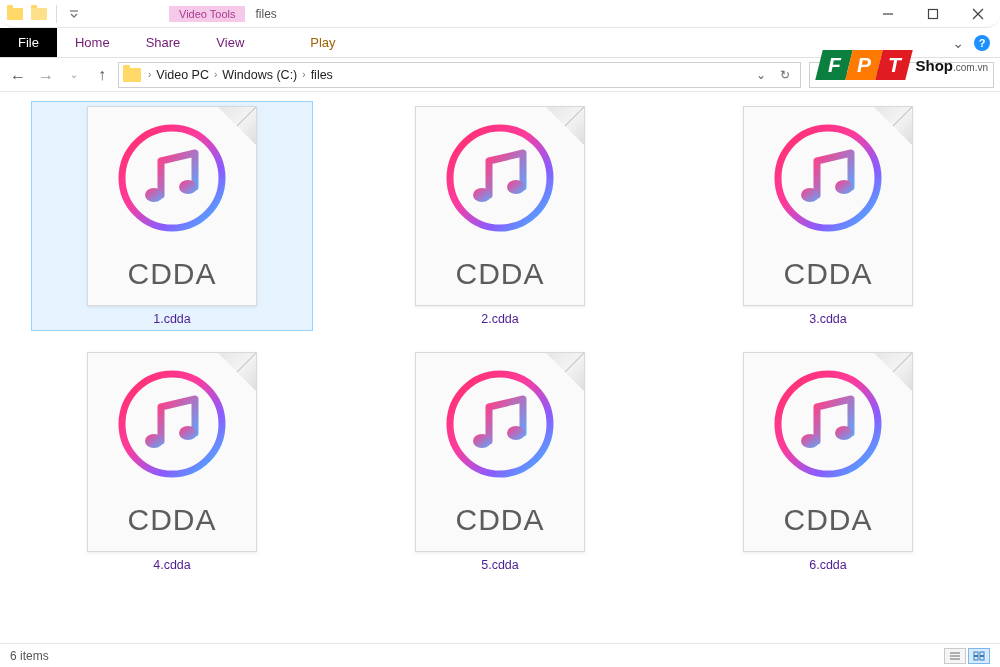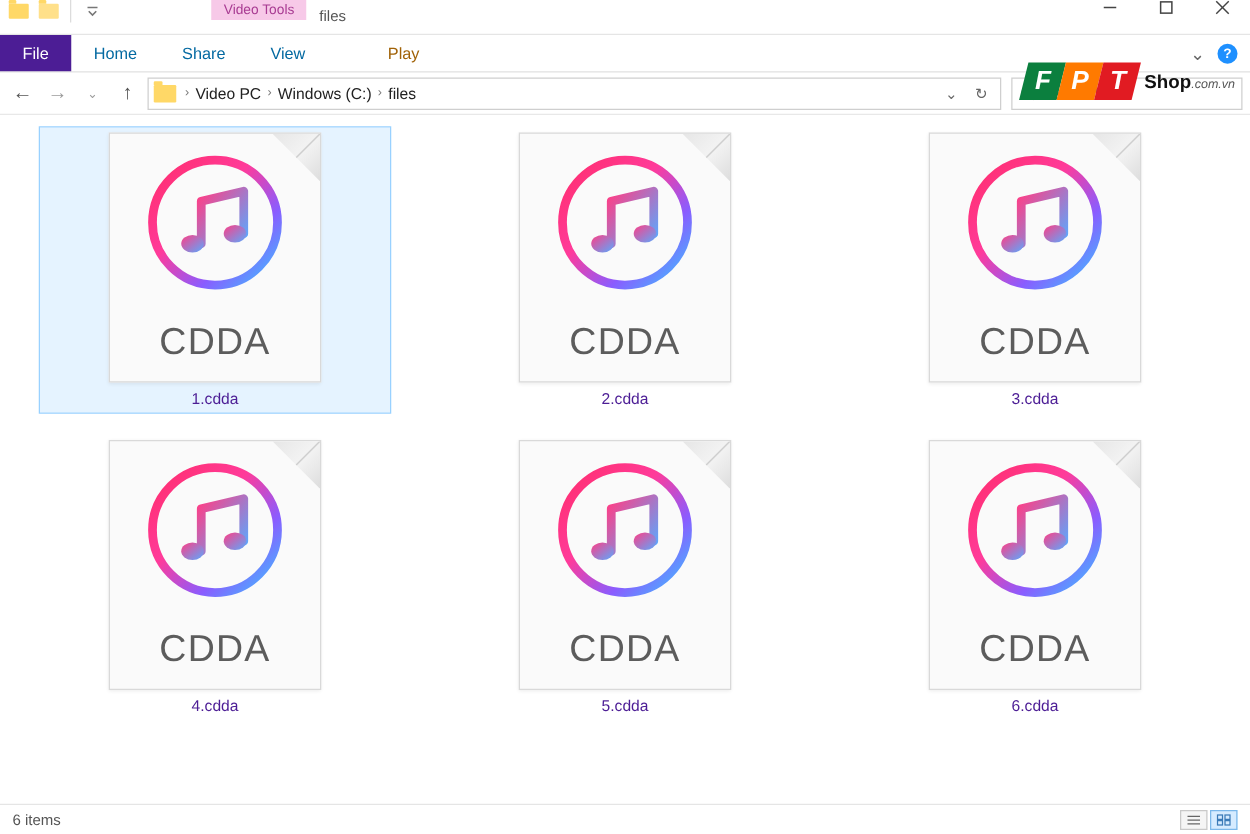--- a/index.html
+++ b/index.html
@@ -1,34 +1,34 @@
 <!DOCTYPE html>
 <html><head>
 <meta charset="utf-8">
 <style>
   * { margin:0; padding:0; box-sizing:border-box; font-family:"Segoe UI",Tahoma,sans-serif; }
   body { background:#fff; width:1000px; height:667px; overflow:hidden; position:relative; }
 
   
-  .titlebar { height:28px; background:#fff; display:flex; align-items:flex-start; border-bottom:1px solid #e5e5e5; }
+  .titlebar { height:28px; background:#fff; display:flex; align-items:center; border-bottom:1px solid #e5e5e5;border-radius:14px; }
   .qat { display:flex; align-items:center; gap:6px; padding:0 6px; }
   .qat-ico { width:18px; height:18px; display:flex; align-items:center; justify-content:center; }
   .folder-mini { width:16px; height:12px; background:#ffd867; border-radius:1px; position:relative; }
   .folder-mini::before { content:""; position:absolute; top:-3px; left:0; width:6px; height:3px; background:#ffd867; border-radius:1px 1px 0 0; }
   .qat-divider { width:1px; height:18px; background:#dcdcdc; margin:auto 2px; }
   .tool-tab { background:#f7c9e8; color:#a83b92; font-size:11px; padding:2px 10px; display:flex; align-items:center; justify-content:center; margin-left:80px; }
   .title-text { font-size:12px; color:#555; padding:6px 10px; }
   .win-controls { margin-left:auto; display:flex; }
   .win-btn { width:45px; display:flex; align-items:center; justify-content:center; font-size:13px; color:#444; }
   .win-btn svg { stroke:#444; }
 
   
   .ribbon { height:30px; display:flex; align-items:stretch; background:#fff; border-bottom:1px solid #e1e1e1; }
-  .ribbon-tab { padding:0 18px; font-size:13px; color:#0369a1; display:flex; align-items:center; }
-  .ribbon-tab.file { background:#4c1d95; color:#fff; }
+  .ribbon-tab { padding:0 18px; font-size:13px; color:#701a75; display:flex; align-items:center; }
+  .ribbon-tab.file { background:#000000; color:#fff; }
   .ribbon-tab.play { color:#a16207; margin-left:30px; }
   .ribbon-help { margin-left:auto; display:flex; align-items:center; gap:10px; padding-right:10px; }
   .chevron { font-size:14px; color:#666; }
   .help-circle { width:16px; height:16px; border-radius:50%; background:#1e90ff; color:#fff; font-size:11px; font-weight:bold; display:flex; align-items:center; justify-content:center; }
 
   
   .addr-row { height:34px; display:flex; align-items:center; gap:4px; padding:2px 6px; border-bottom:1px solid #e8e8e8; }
   .nav-arrow { width:24px; height:24px; display:flex; align-items:center; justify-content:center; color:#9c9c9c; font-size:16px; }
   .nav-arrow.enabled { color:#555; }
   .addr-box { flex:1; height:26px; border:1px solid #cfcfcf; display:flex; align-items:center; padding:0 4px; gap:2px; font-size:12.5px; color:#222; }
@@ -61,21 +61,21 @@
 
   
   .watermark { position:absolute; top:50px; right:12px; display:flex; align-items:center; gap:6px; }
   .wm-box { display:flex; }
   .wm-cell { width:30px; height:30px; display:flex; align-items:center; justify-content:center; transform:skewX(-14deg); font-weight:900; font-size:21px; font-style:italic; color:#fff; }
   .wm-cell span { transform:skewX(14deg); }
   .wm-f { background:#0b7f3e; }
   .wm-p { background:#ff7a00; }
   .wm-t { background:#e11b22; }
   .wm-text { font-size:15px; font-weight:700; color:#111; }
-  .wm-sub { font-size:10px; color:#555; font-weight:400;font-style:italic; }
+  .wm-sub { font-size:10px; color:#555; font-weight:400; }
 </style>
 </head>
 <body>
 
 <svg width="0" height="0" style="position:absolute">
   <defs>
     <linearGradient id="ringGrad" x1="0" y1="0" x2="1" y2="1">
       <stop offset="0%" stop-color="#ff2d6b"></stop>
       <stop offset="40%" stop-color="#ff3b9a"></stop>
       <stop offset="70%" stop-color="#8a5cff"></stop>

